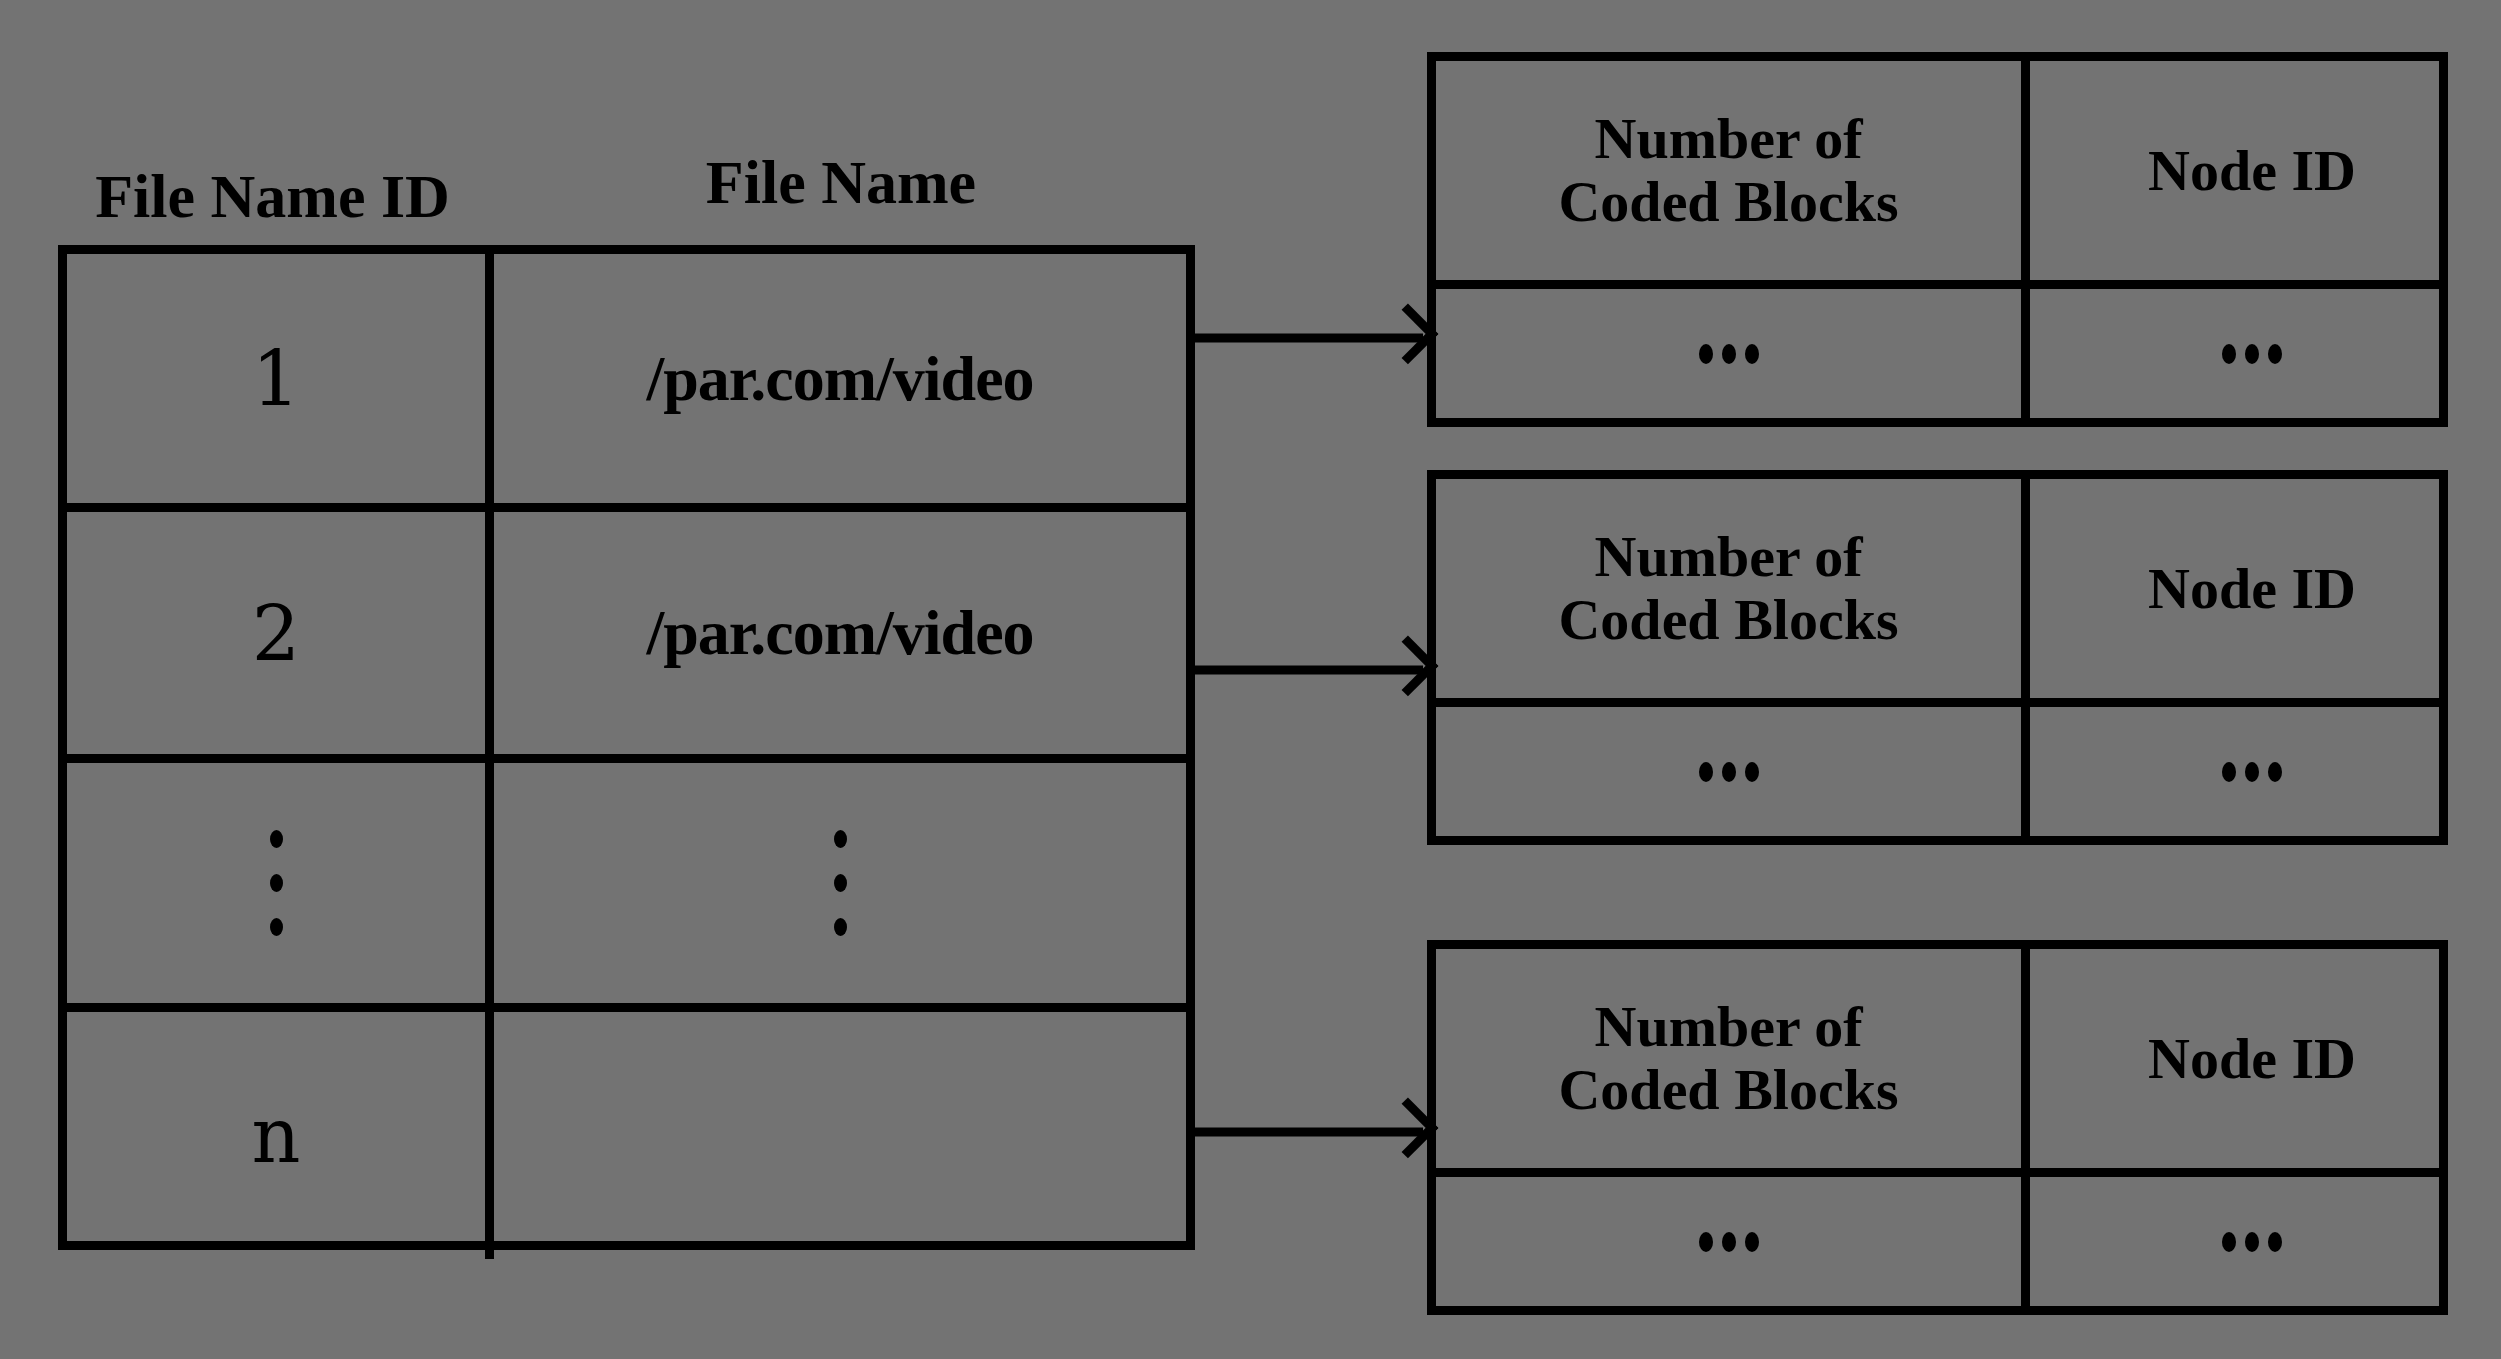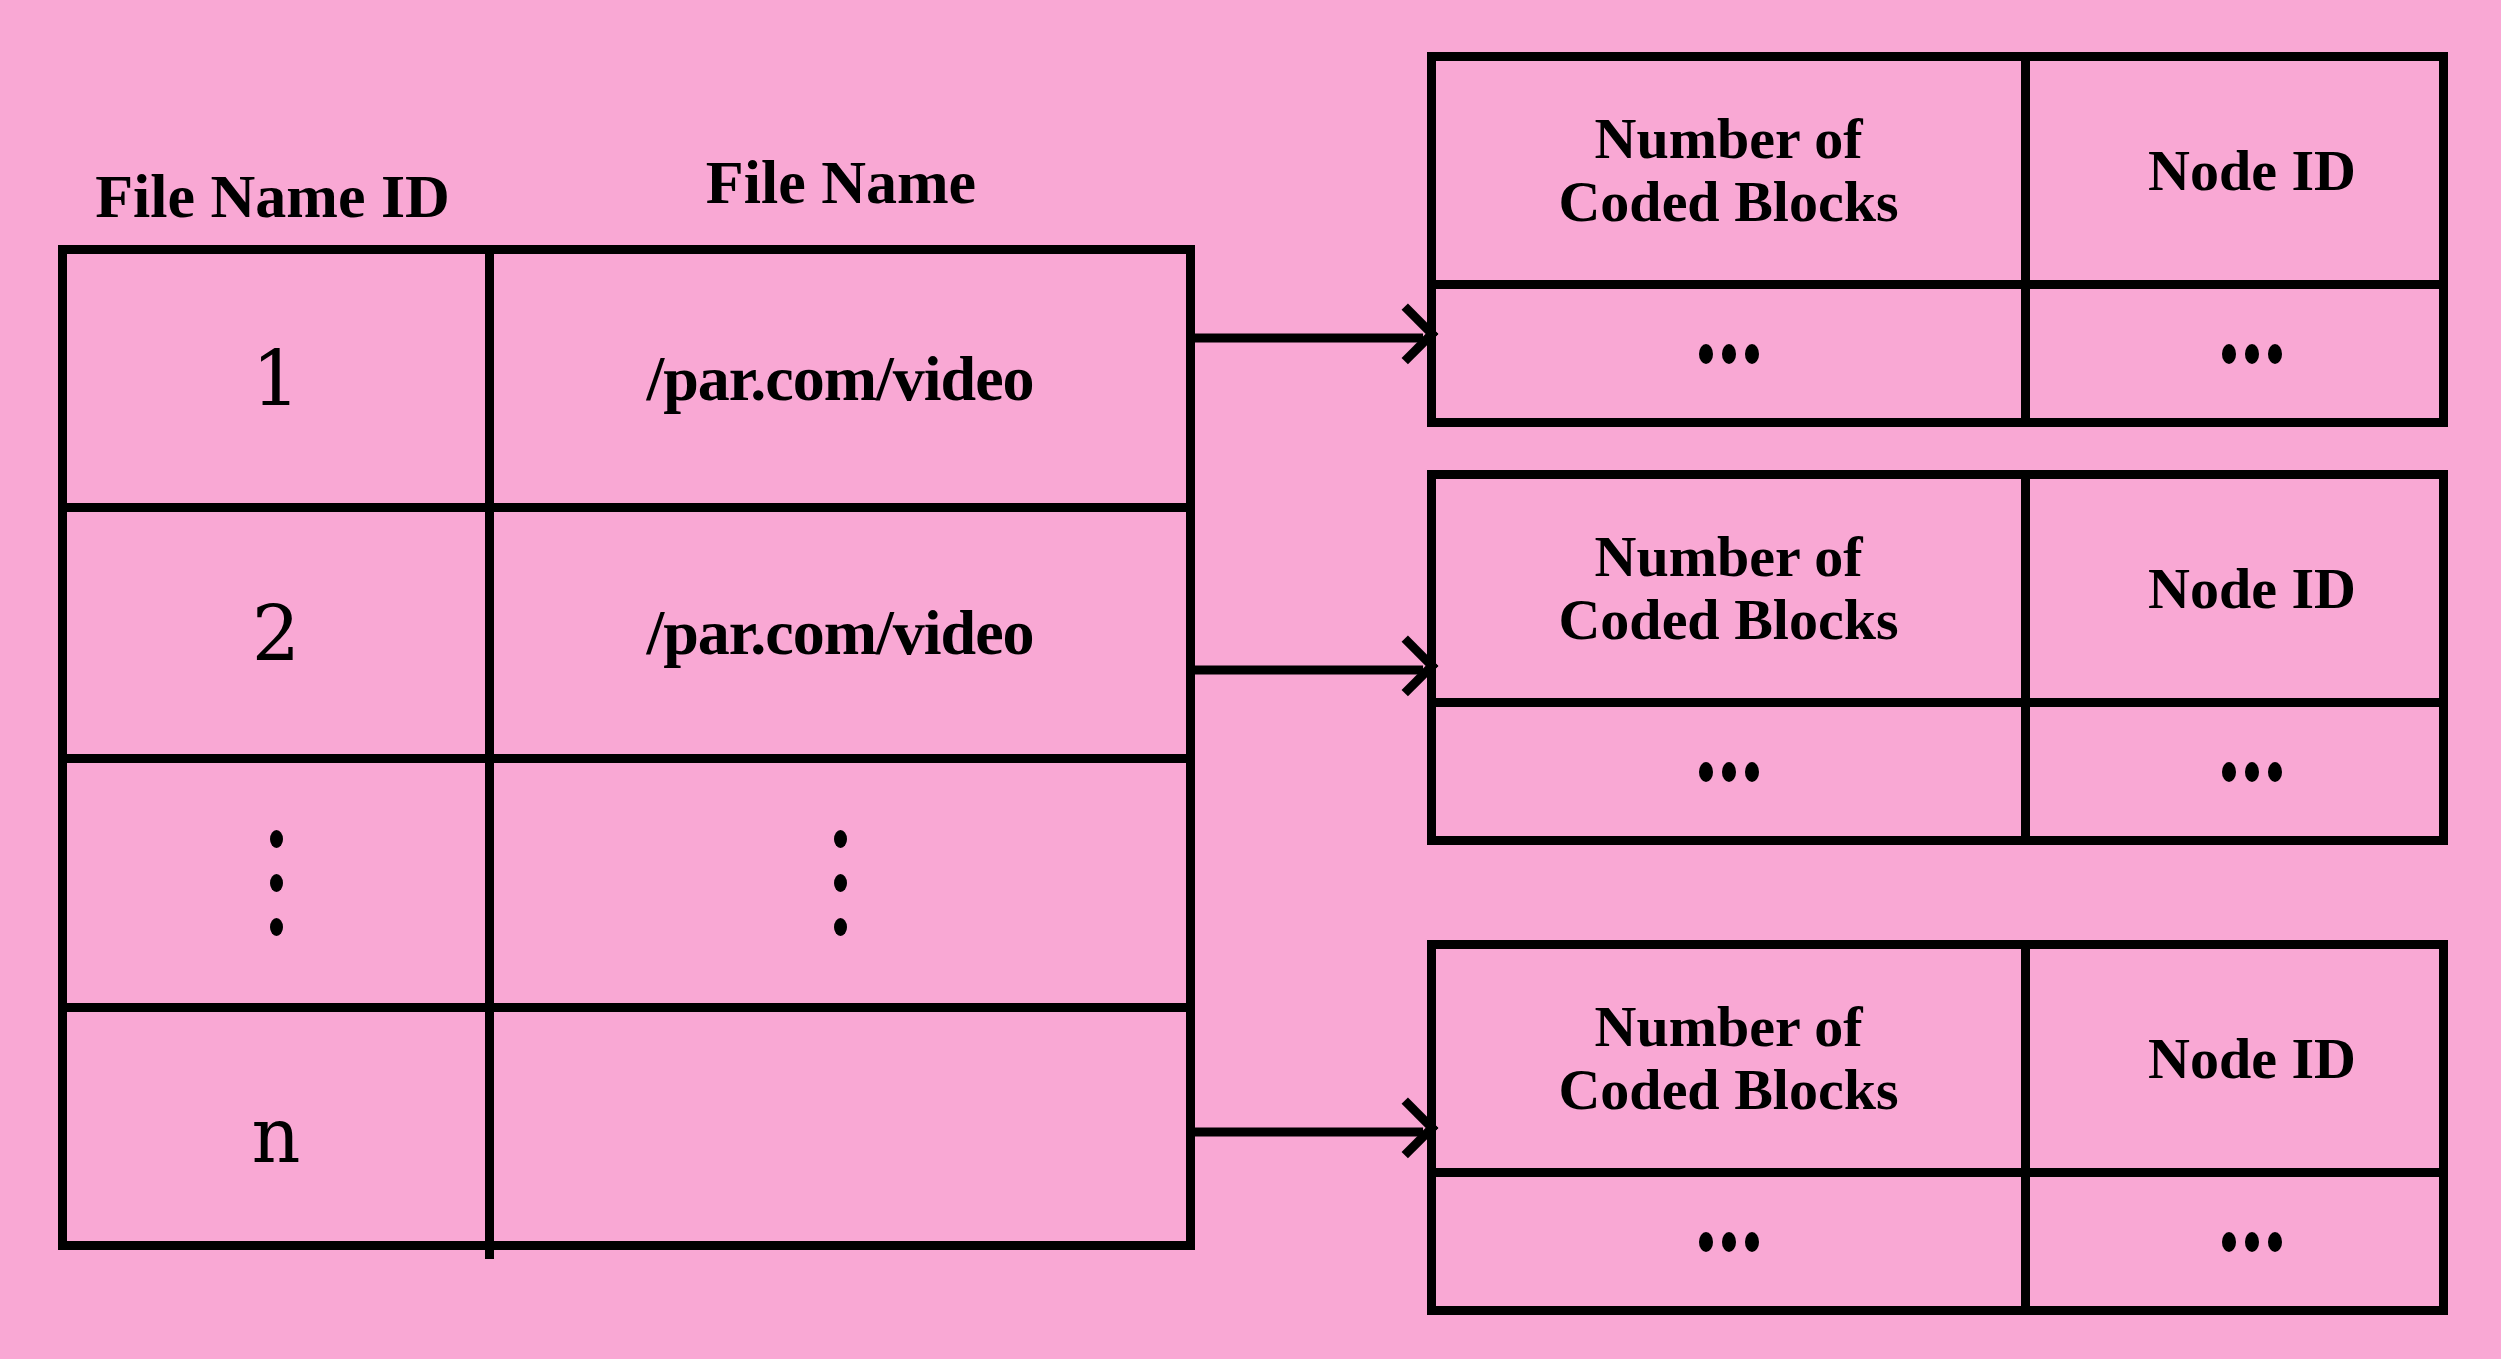--- a/index.html
+++ b/index.html
@@ -8,21 +8,21 @@
     background: #ffffff;
   }
   body {
     font-family: "Liberation Serif", "DejaVu Serif", serif;
     color: #000000;
   }
   #canvas {
     position: relative;
     width: 2501px;
     height: 1359px;
-    background: #f9a8d4;
+    background: #737373;
     overflow: hidden;
   }
 
   
   #file-table {
     position: absolute;
     left: 58px;
     top: 245px;
     width: 1137px;
     height: 1005px;

